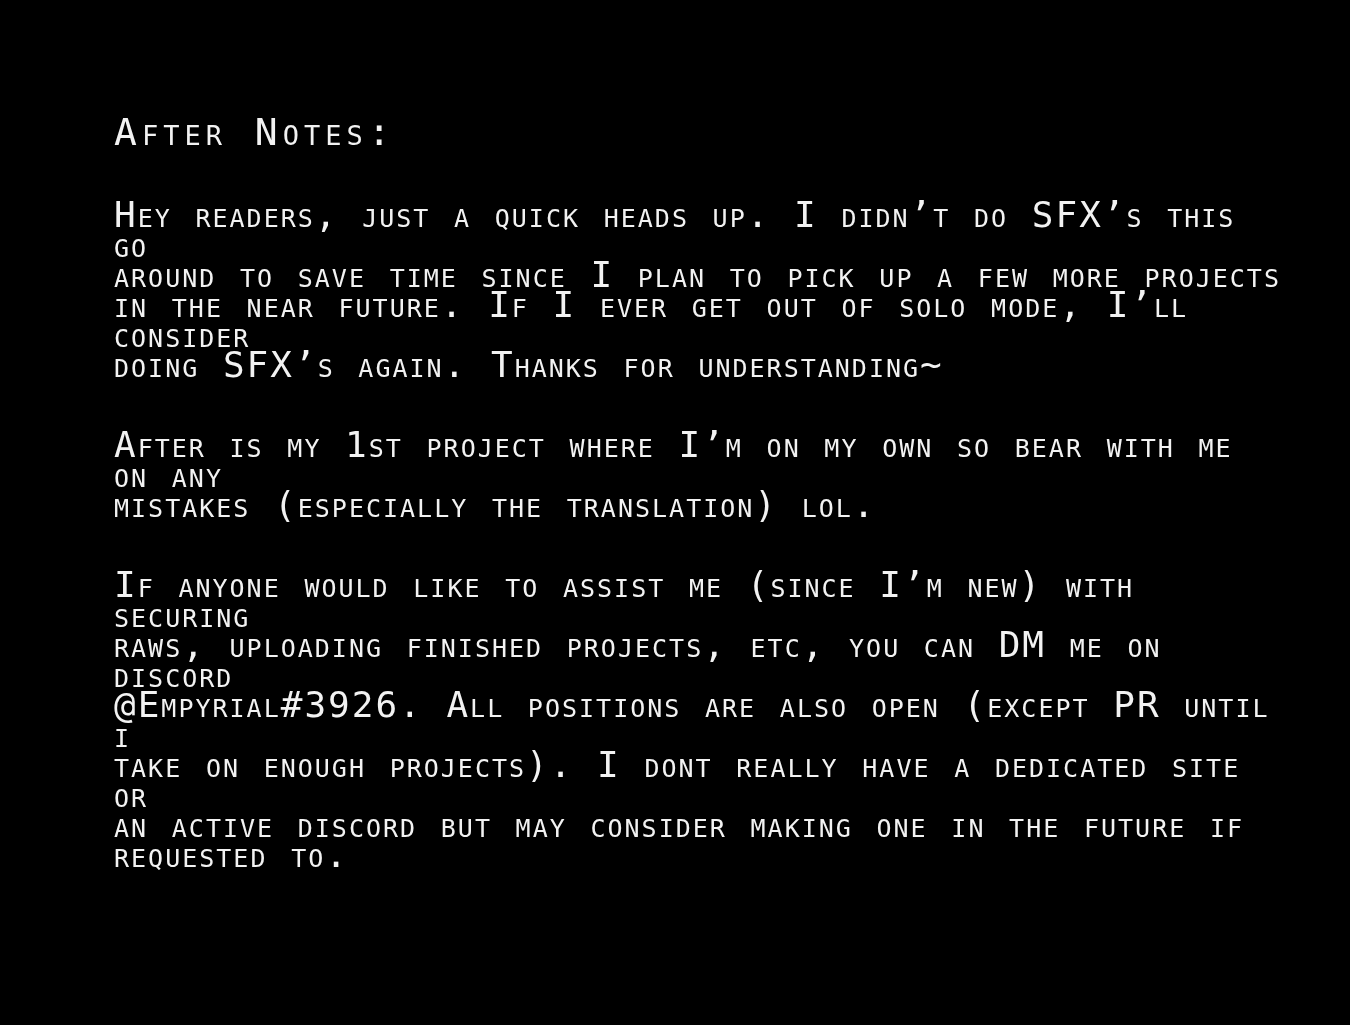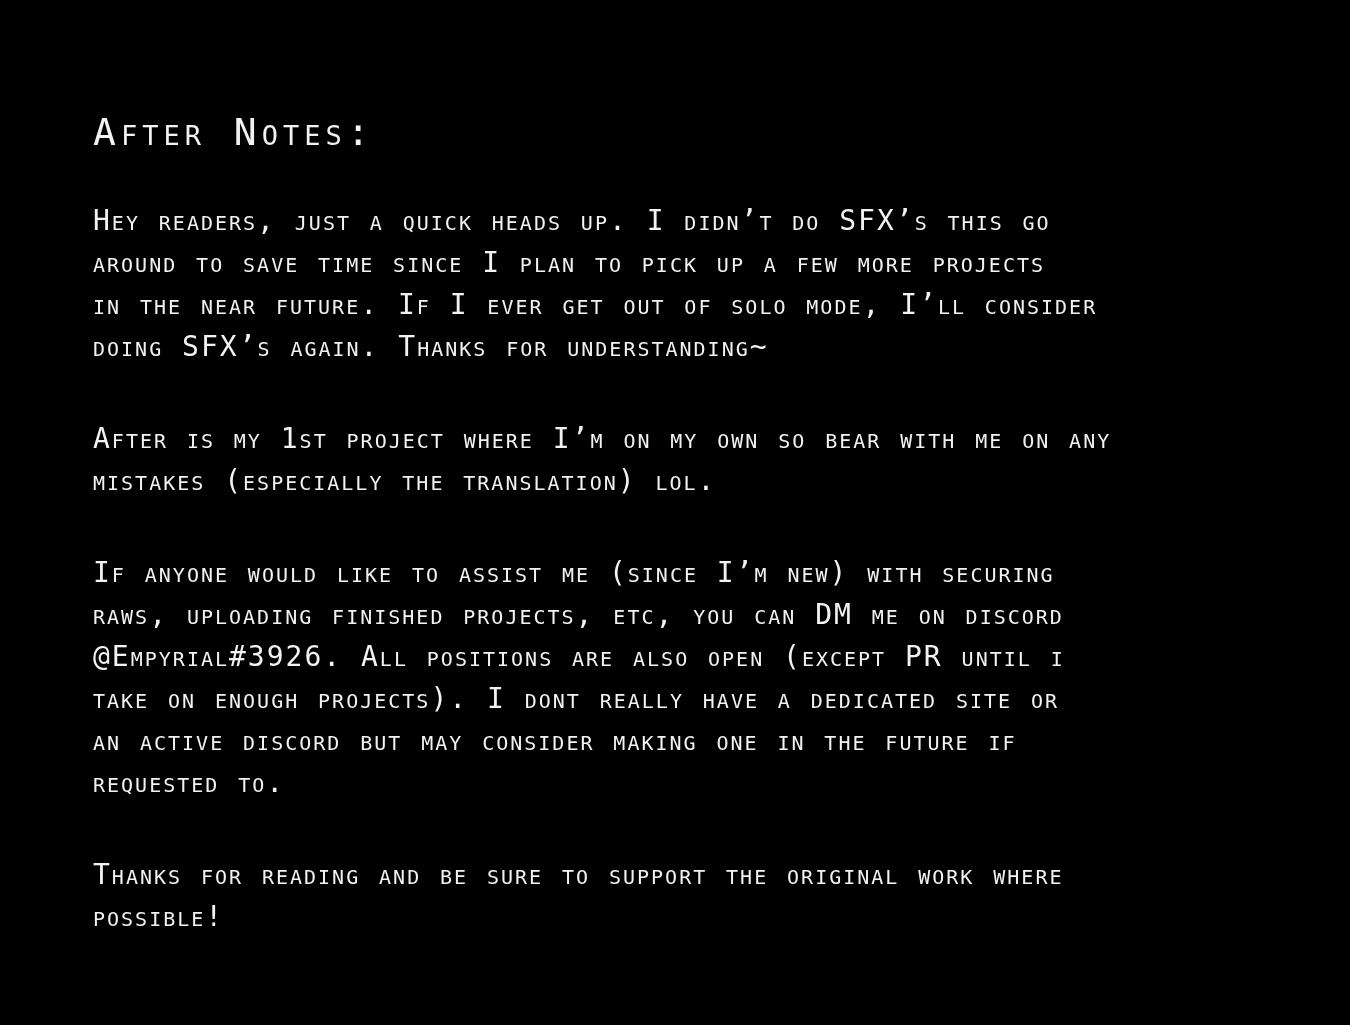--- a/index.html
+++ b/index.html
@@ -14,35 +14,36 @@
     font-family: "DejaVu Sans Mono", "Liberation Mono", monospace;
   }
   .page {
     position: relative;
     width: 1320px;
     height: 1025px;
     background: #000000;
     box-sizing: border-box;
     padding: 108px 60px 0 93px;
     color: #f2f2f2;
+    margin-left: 21px;
   }
   .page-title {
     font-size: 38px;
     font-weight: normal;
     font-variant: small-caps;
     letter-spacing: 5px;
     line-height: 48px;
     margin: 0 0 44px 0;
     white-space: pre-line;
   }
   .note-paragraph {
-    font-size: 28px;
+    font-size: 36px;
     font-variant: small-caps;
     letter-spacing: 2px;
-    line-height: 42px;
+    line-height: 30px;
     margin: 0 0 50px 0;
     white-space: pre-line;
   }
 </style>
 </head>
 <body>
 
 <div class="page">
   <h1 class="page-title">After Notes:</h1>
 
@@ -54,15 +55,13 @@
   <p class="note-paragraph">After is my 1st project where I’m on my own so bear with me on any
 mistakes (especially the translation) lol.</p>
 
   <p class="note-paragraph">If anyone would like to assist me (since I’m new) with securing
 raws, uploading finished projects, etc, you can DM me on discord
 @Empyrial#3926. All positions are also open (except PR until i
 take on enough projects). I dont really have a dedicated site or
 an active discord but may consider making one in the future if
 requested to.</p>
 
-  <p class="note-paragraph">Thanks for reading and be sure to support the original work where
-possible!</p>
 </div>
 
 </body></html>

